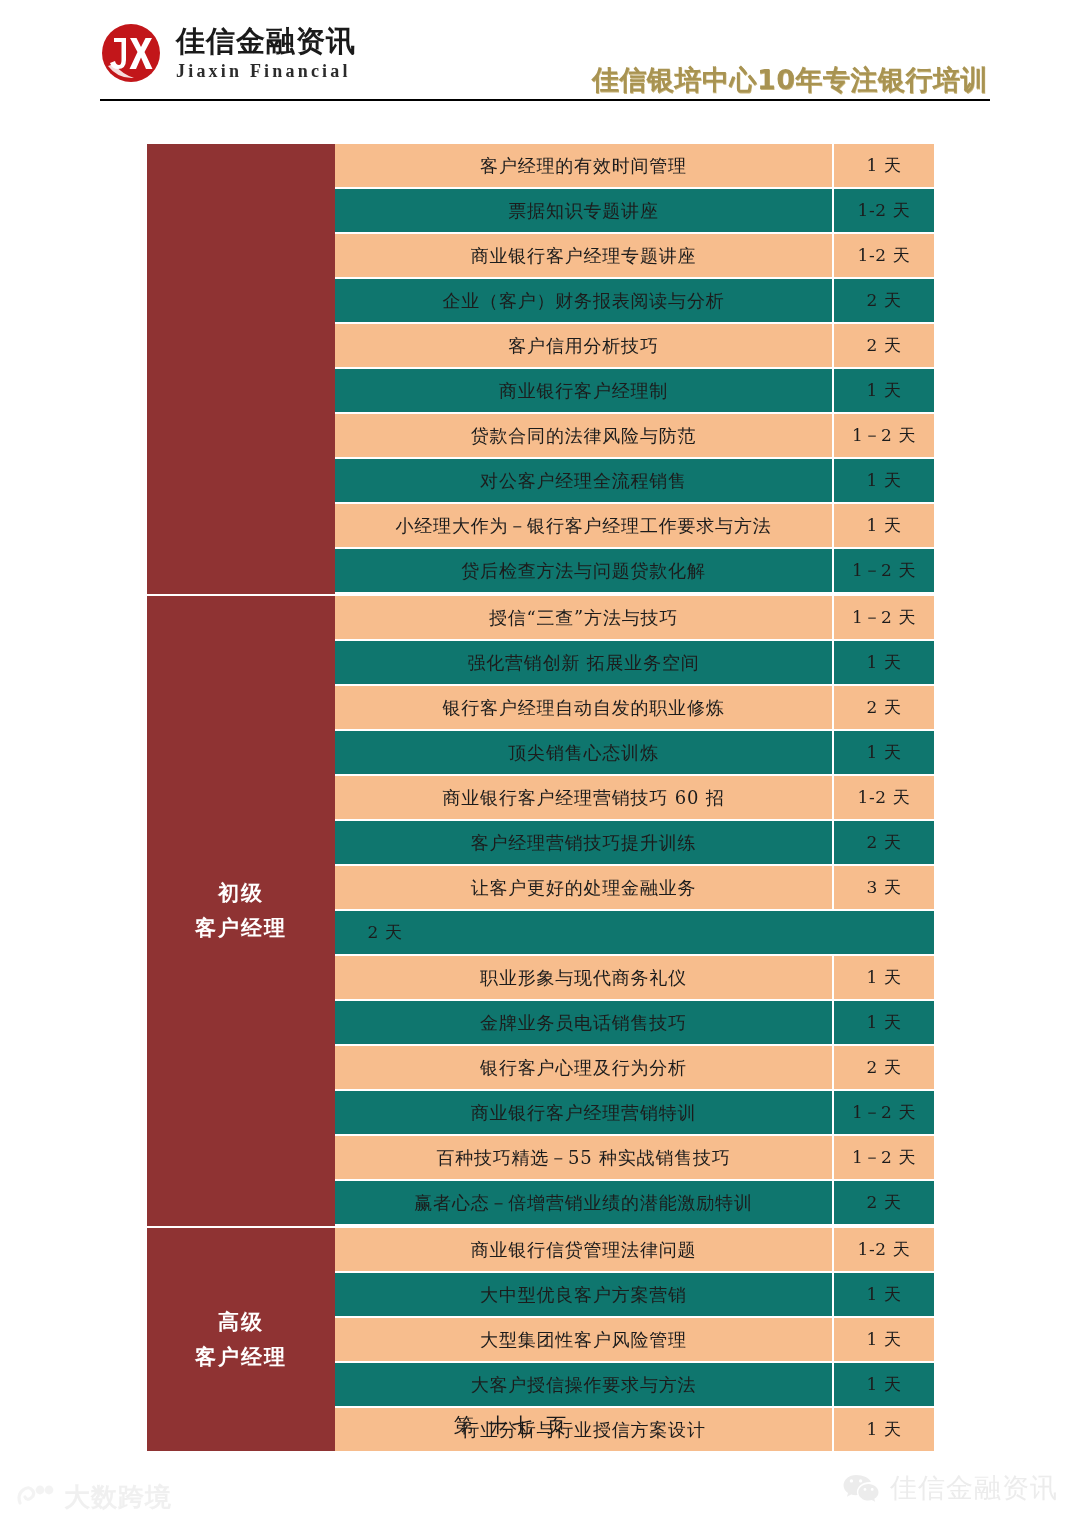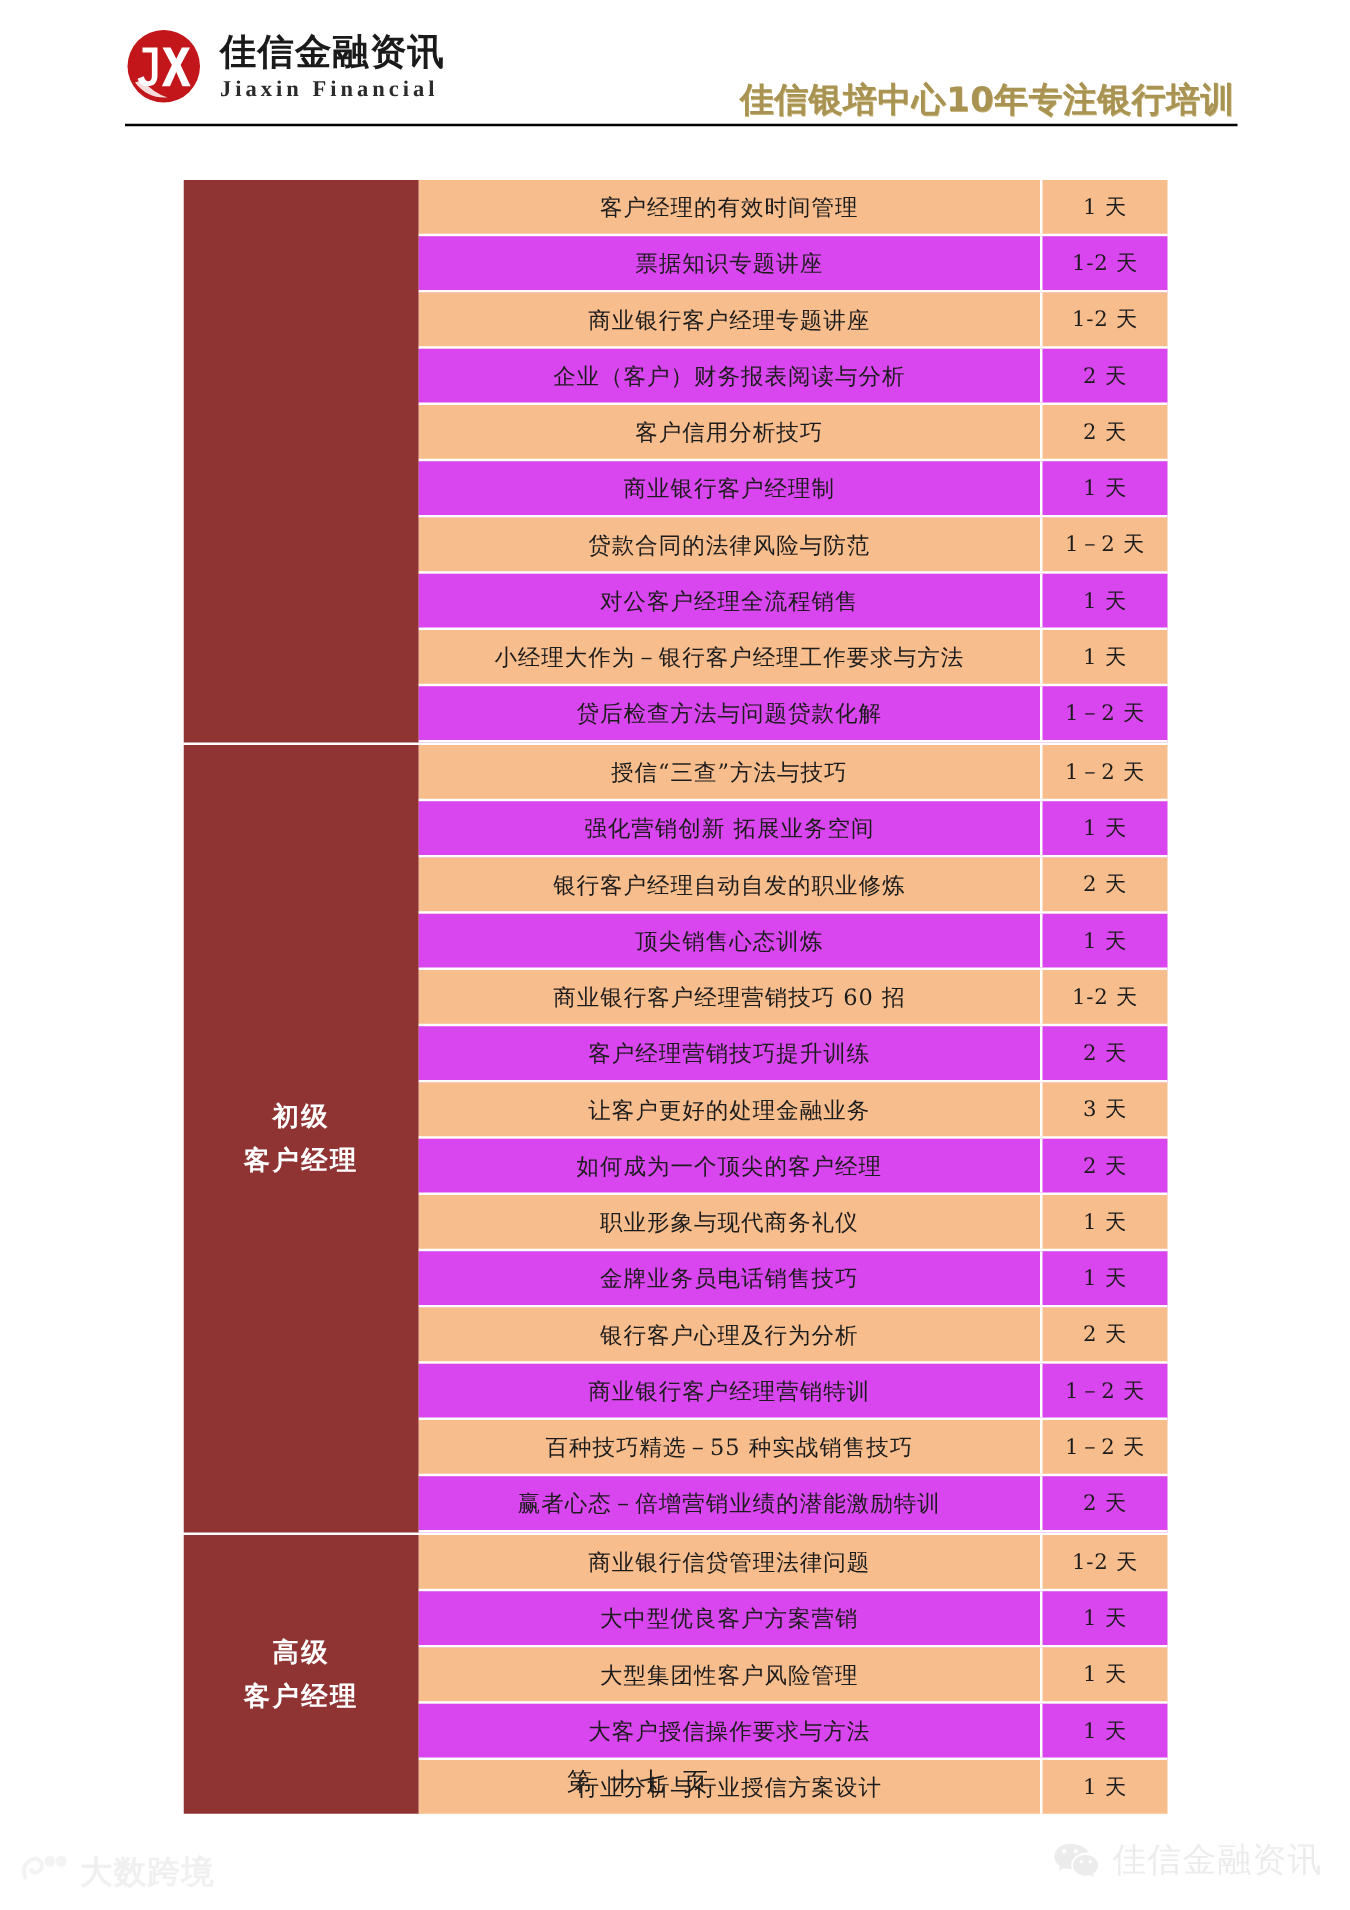--- a/index.html
+++ b/index.html
@@ -117,21 +117,21 @@
     flex-direction: column;
   }
   .row {
     display: flex;
     flex-direction: row;
     height: 43px;
     border-bottom: 2px solid #ffffff;
   }
   .section:last-child .section-rows .row:last-child { border-bottom: none; }
   .row.alt-a { background: #f7bd8d; }
-  .row.alt-b { background: #d946ef; }
+  .row.alt-b { background: #0f766e; }
   .cell-title {
     flex: 1 1 auto;
     display: flex;
     align-items: center;
     justify-content: center;
     font-family: "DejaVu Serif", "Liberation Serif", serif;
     font-size: 18px;
     color: #1c1c1c;
     letter-spacing: 0.8px;
     border-right: 2px solid #ffffff;
@@ -301,21 +301,20 @@
         </div>
         <div class="row alt-b">
           <div class="cell-title">客户经理营销技巧提升训练</div>
           <div class="cell-days">2 天</div>
         </div>
         <div class="row alt-a">
           <div class="cell-title">让客户更好的处理金融业务</div>
           <div class="cell-days">3 天</div>
         </div>
         <div class="row alt-b">
-          <div class="cell-title">如何成为一个顶尖的客户经理</div>
           <div class="cell-days">2 天</div>
         </div>
         <div class="row alt-a">
           <div class="cell-title">职业形象与现代商务礼仪</div>
           <div class="cell-days">1 天</div>
         </div>
         <div class="row alt-b">
           <div class="cell-title">金牌业务员电话销售技巧</div>
           <div class="cell-days">1 天</div>
         </div>

